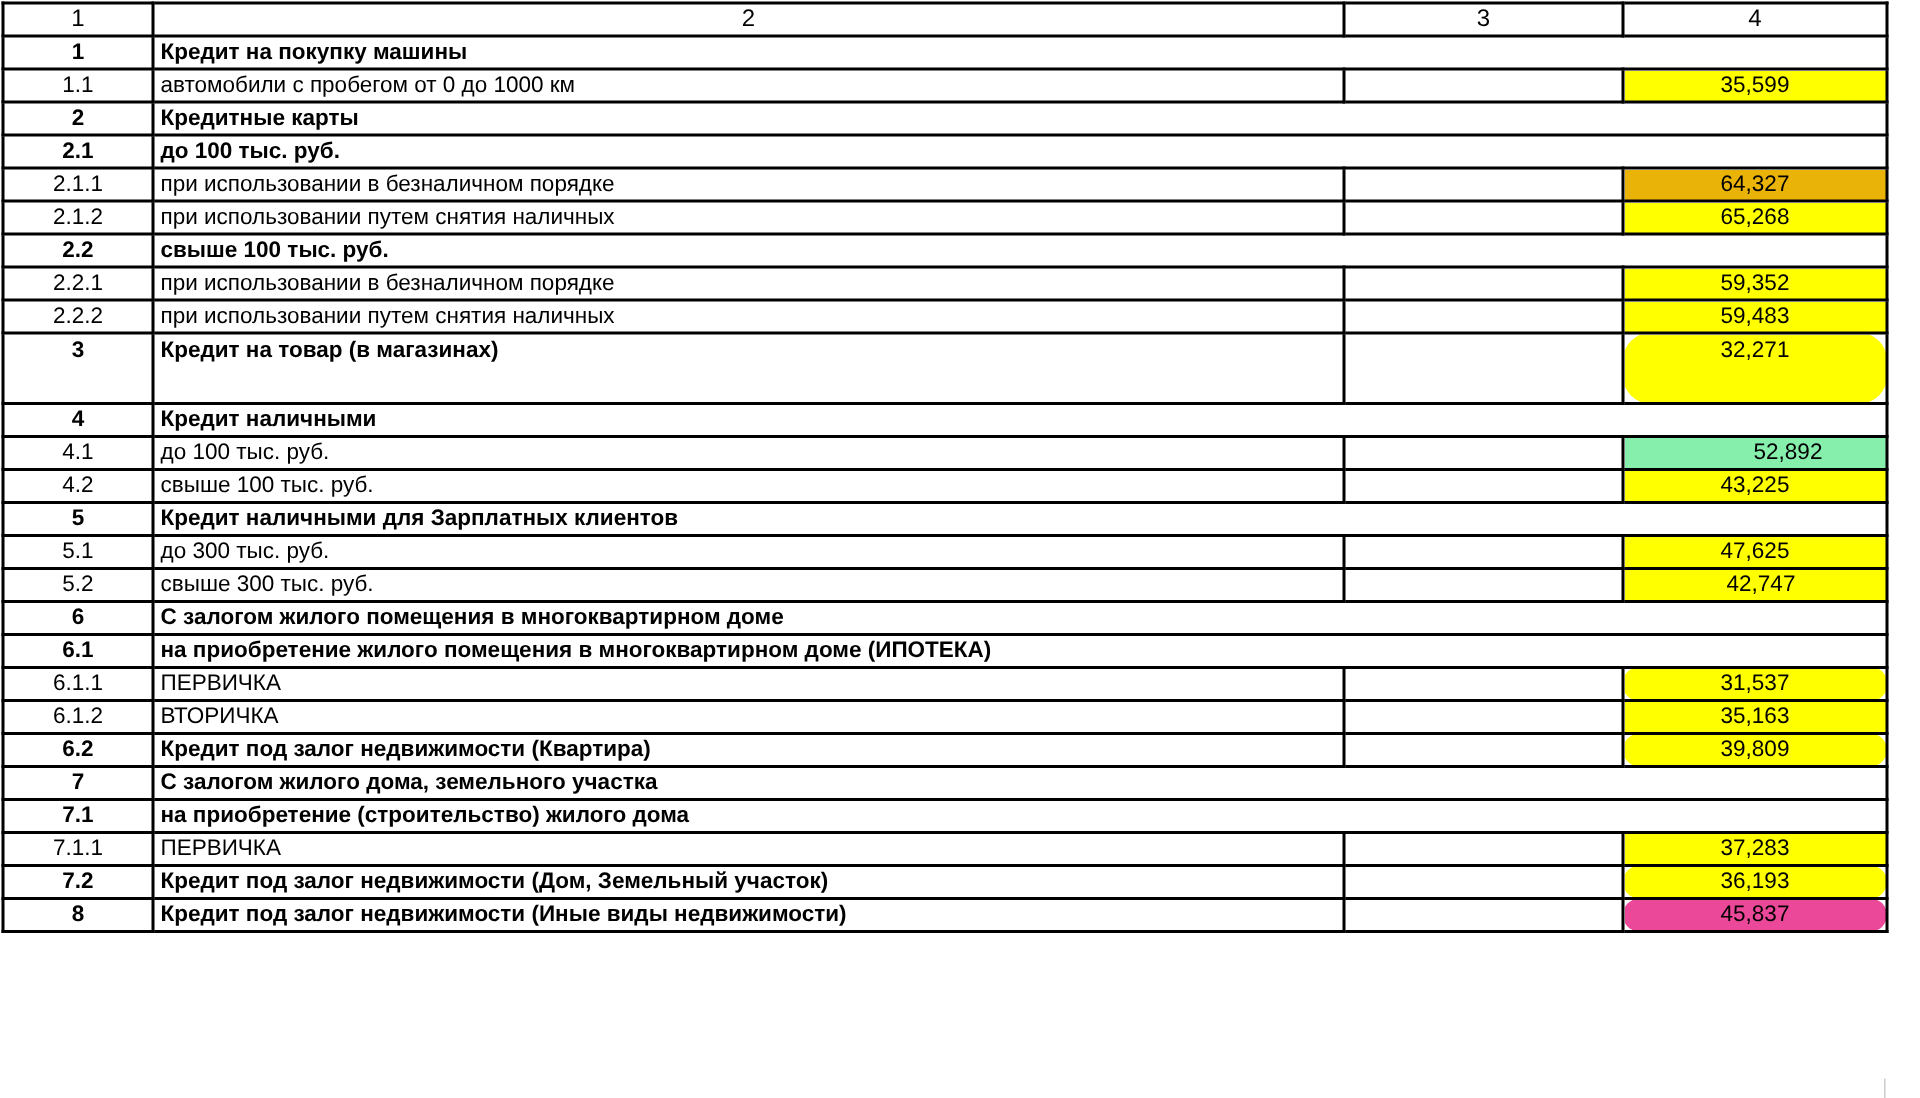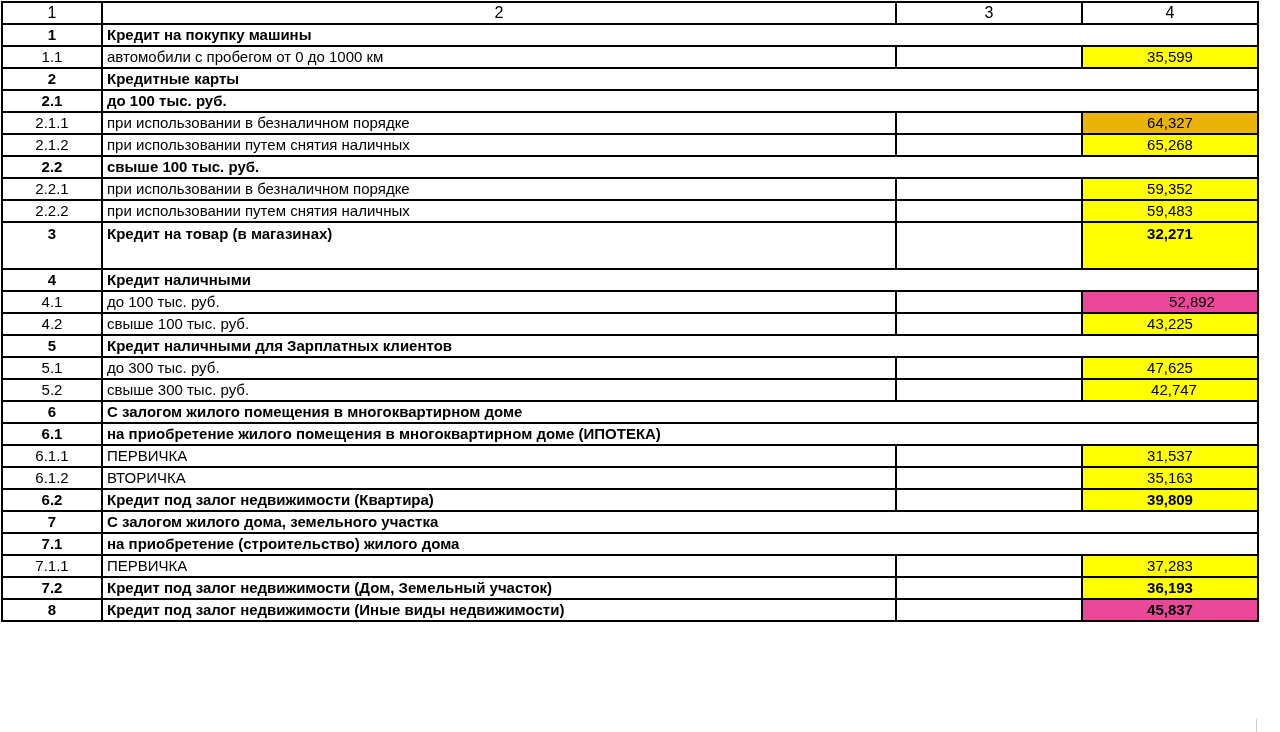--- a/index.html
+++ b/index.html
@@ -40,21 +40,21 @@
     font-size: 16px;
     text-align: center;
     height: 20px;
   }
   td.c1 { text-align: center; }
   td.c2 { text-align: left; }
   td.c3 { }
   td.c4 { text-align: center; padding-right: 3px; }
   tr.bold td.c1,
   tr.bold td.c2 { font-weight: 700; }
-  tr.bold td.c4 { font-weight: 700; }
+  tr.bold td.c4 { font-weight: 400; border-radius: 18px; }
   tr.tall td {
     height: 44px;
     vertical-align: top;
     padding-top: 1px;
   }
   .gridline-ghost-v {
     position: absolute;
     left: 1256px;
     top: 719px;
     width: 1px;
@@ -134,21 +134,21 @@
         <td class="c4" style="background: rgb(255, 255, 0);">32,271</td>
       </tr>
       <tr class="bold">
         <td class="c1">4</td>
         <td class="c2" colspan="3">Кредит наличными</td>
       </tr>
       <tr>
         <td class="c1">4.1</td>
         <td class="c2">до 100 тыс. руб.</td>
         <td class="c3"></td>
-        <td class="c4" style="background: #ec4899; padding-left: 48px;">52,892</td>
+        <td class="c4" style="background: #86efac; padding-left: 48px;">52,892</td>
       </tr>
       <tr>
         <td class="c1">4.2</td>
         <td class="c2">свыше 100 тыс. руб.</td>
         <td class="c3"></td>
         <td class="c4" style="background: rgb(255, 255, 0);">43,225</td>
       </tr>
       <tr class="bold">
         <td class="c1">5</td>
         <td class="c2" colspan="3">Кредит наличными для Зарплатных клиентов</td>
@@ -170,21 +170,21 @@
         <td class="c2" colspan="3">С залогом жилого помещения в многоквартирном доме</td>
       </tr>
       <tr class="bold">
         <td class="c1">6.1</td>
         <td class="c2" colspan="3">на приобретение жилого помещения в многоквартирном доме (ИПОТЕКА)</td>
       </tr>
       <tr>
         <td class="c1">6.1.1</td>
         <td class="c2">ПЕРВИЧКА</td>
         <td class="c3"></td>
-        <td class="c4" style="background: rgb(255, 255, 0);">31,537</td>
+        <td class="c4" style="background: rgb(255, 255, 0); border-radius: 10px;">31,537</td>
       </tr>
       <tr>
         <td class="c1">6.1.2</td>
         <td class="c2">ВТОРИЧКА</td>
         <td class="c3"></td>
         <td class="c4" style="background: rgb(255, 255, 0);">35,163</td>
       </tr>
       <tr class="bold">
         <td class="c1">6.2</td>
         <td class="c2">Кредит под залог недвижимости (Квартира)</td>

